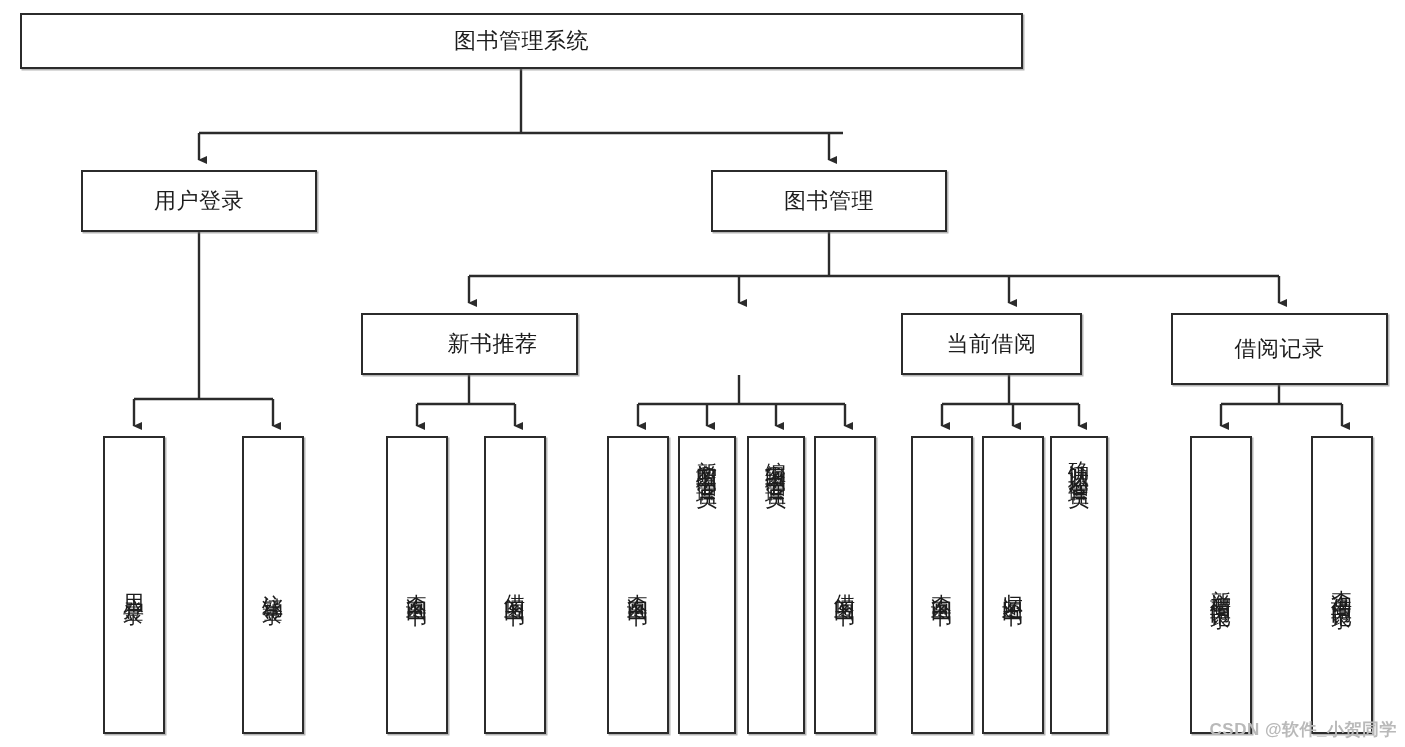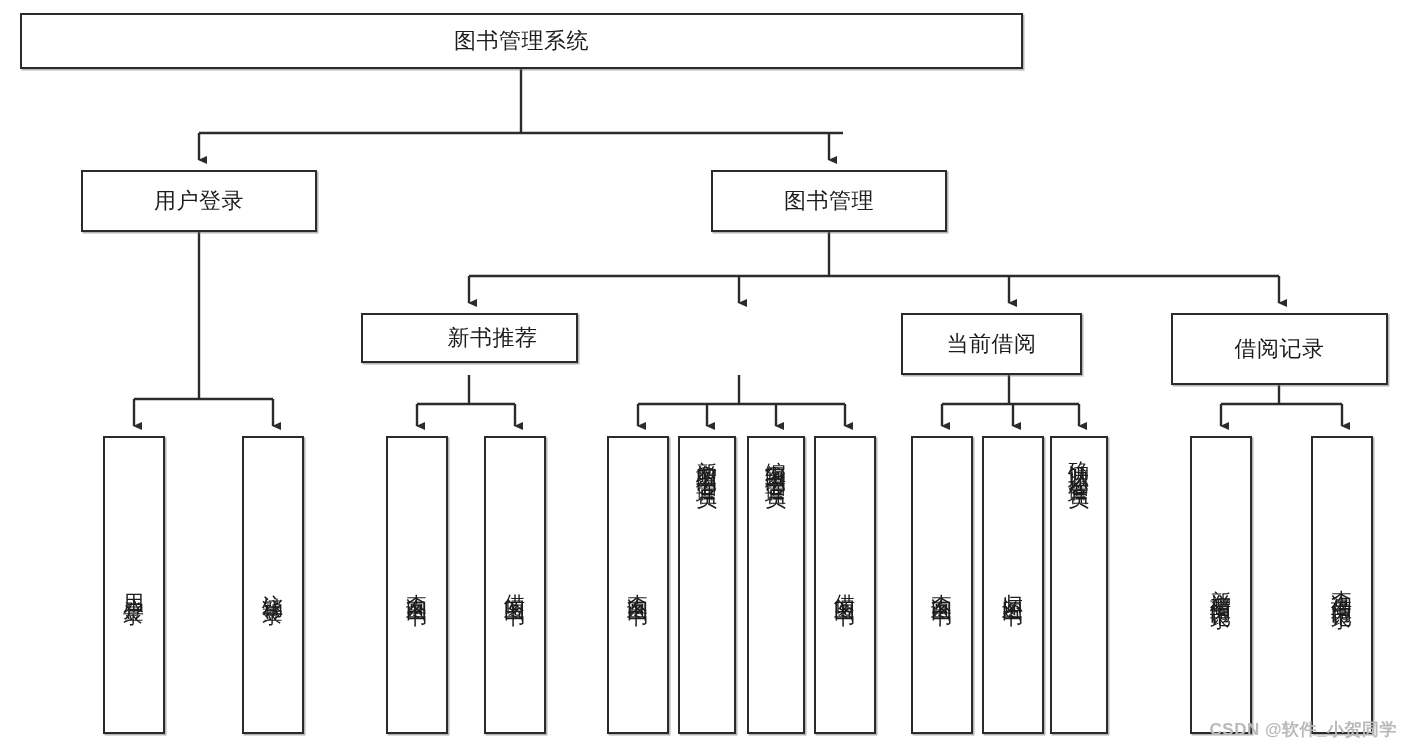--- a/index.html
+++ b/index.html
@@ -136,21 +136,21 @@
     <span class="node-label-h">图书管理系统</span>
   </div>
 
   <div class="node-box" style="left:81px; top:170px; width:236px; height:62px;">
     <span class="node-label-h">用户登录</span>
   </div>
   <div class="node-box" style="left:711px; top:170px; width:236px; height:62px;">
     <span class="node-label-h">图书管理</span>
   </div>
 
-  <div class="node-box" style="left:361px; top:313px; width:217px; height:50px;padding-left:46px;">
+  <div class="node-box" style="left:361px; top:313px; width:217px; height:62px;padding-left:46px;">
     <span class="node-label-h">新书推荐</span>
   </div>
   <div class="node-box" style="left:901px; top:313px; width:181px; height:62px;">
     <span class="node-label-h">当前借阅</span>
   </div>
   <div class="node-box" style="left:1171px; top:313px; width:217px; height:72px;">
     <span class="node-label-h">借阅记录</span>
   </div>
 
   <div class="node-box leaf-box center-v" style="left:103px; top:436px; width:62px; height:298px;">

